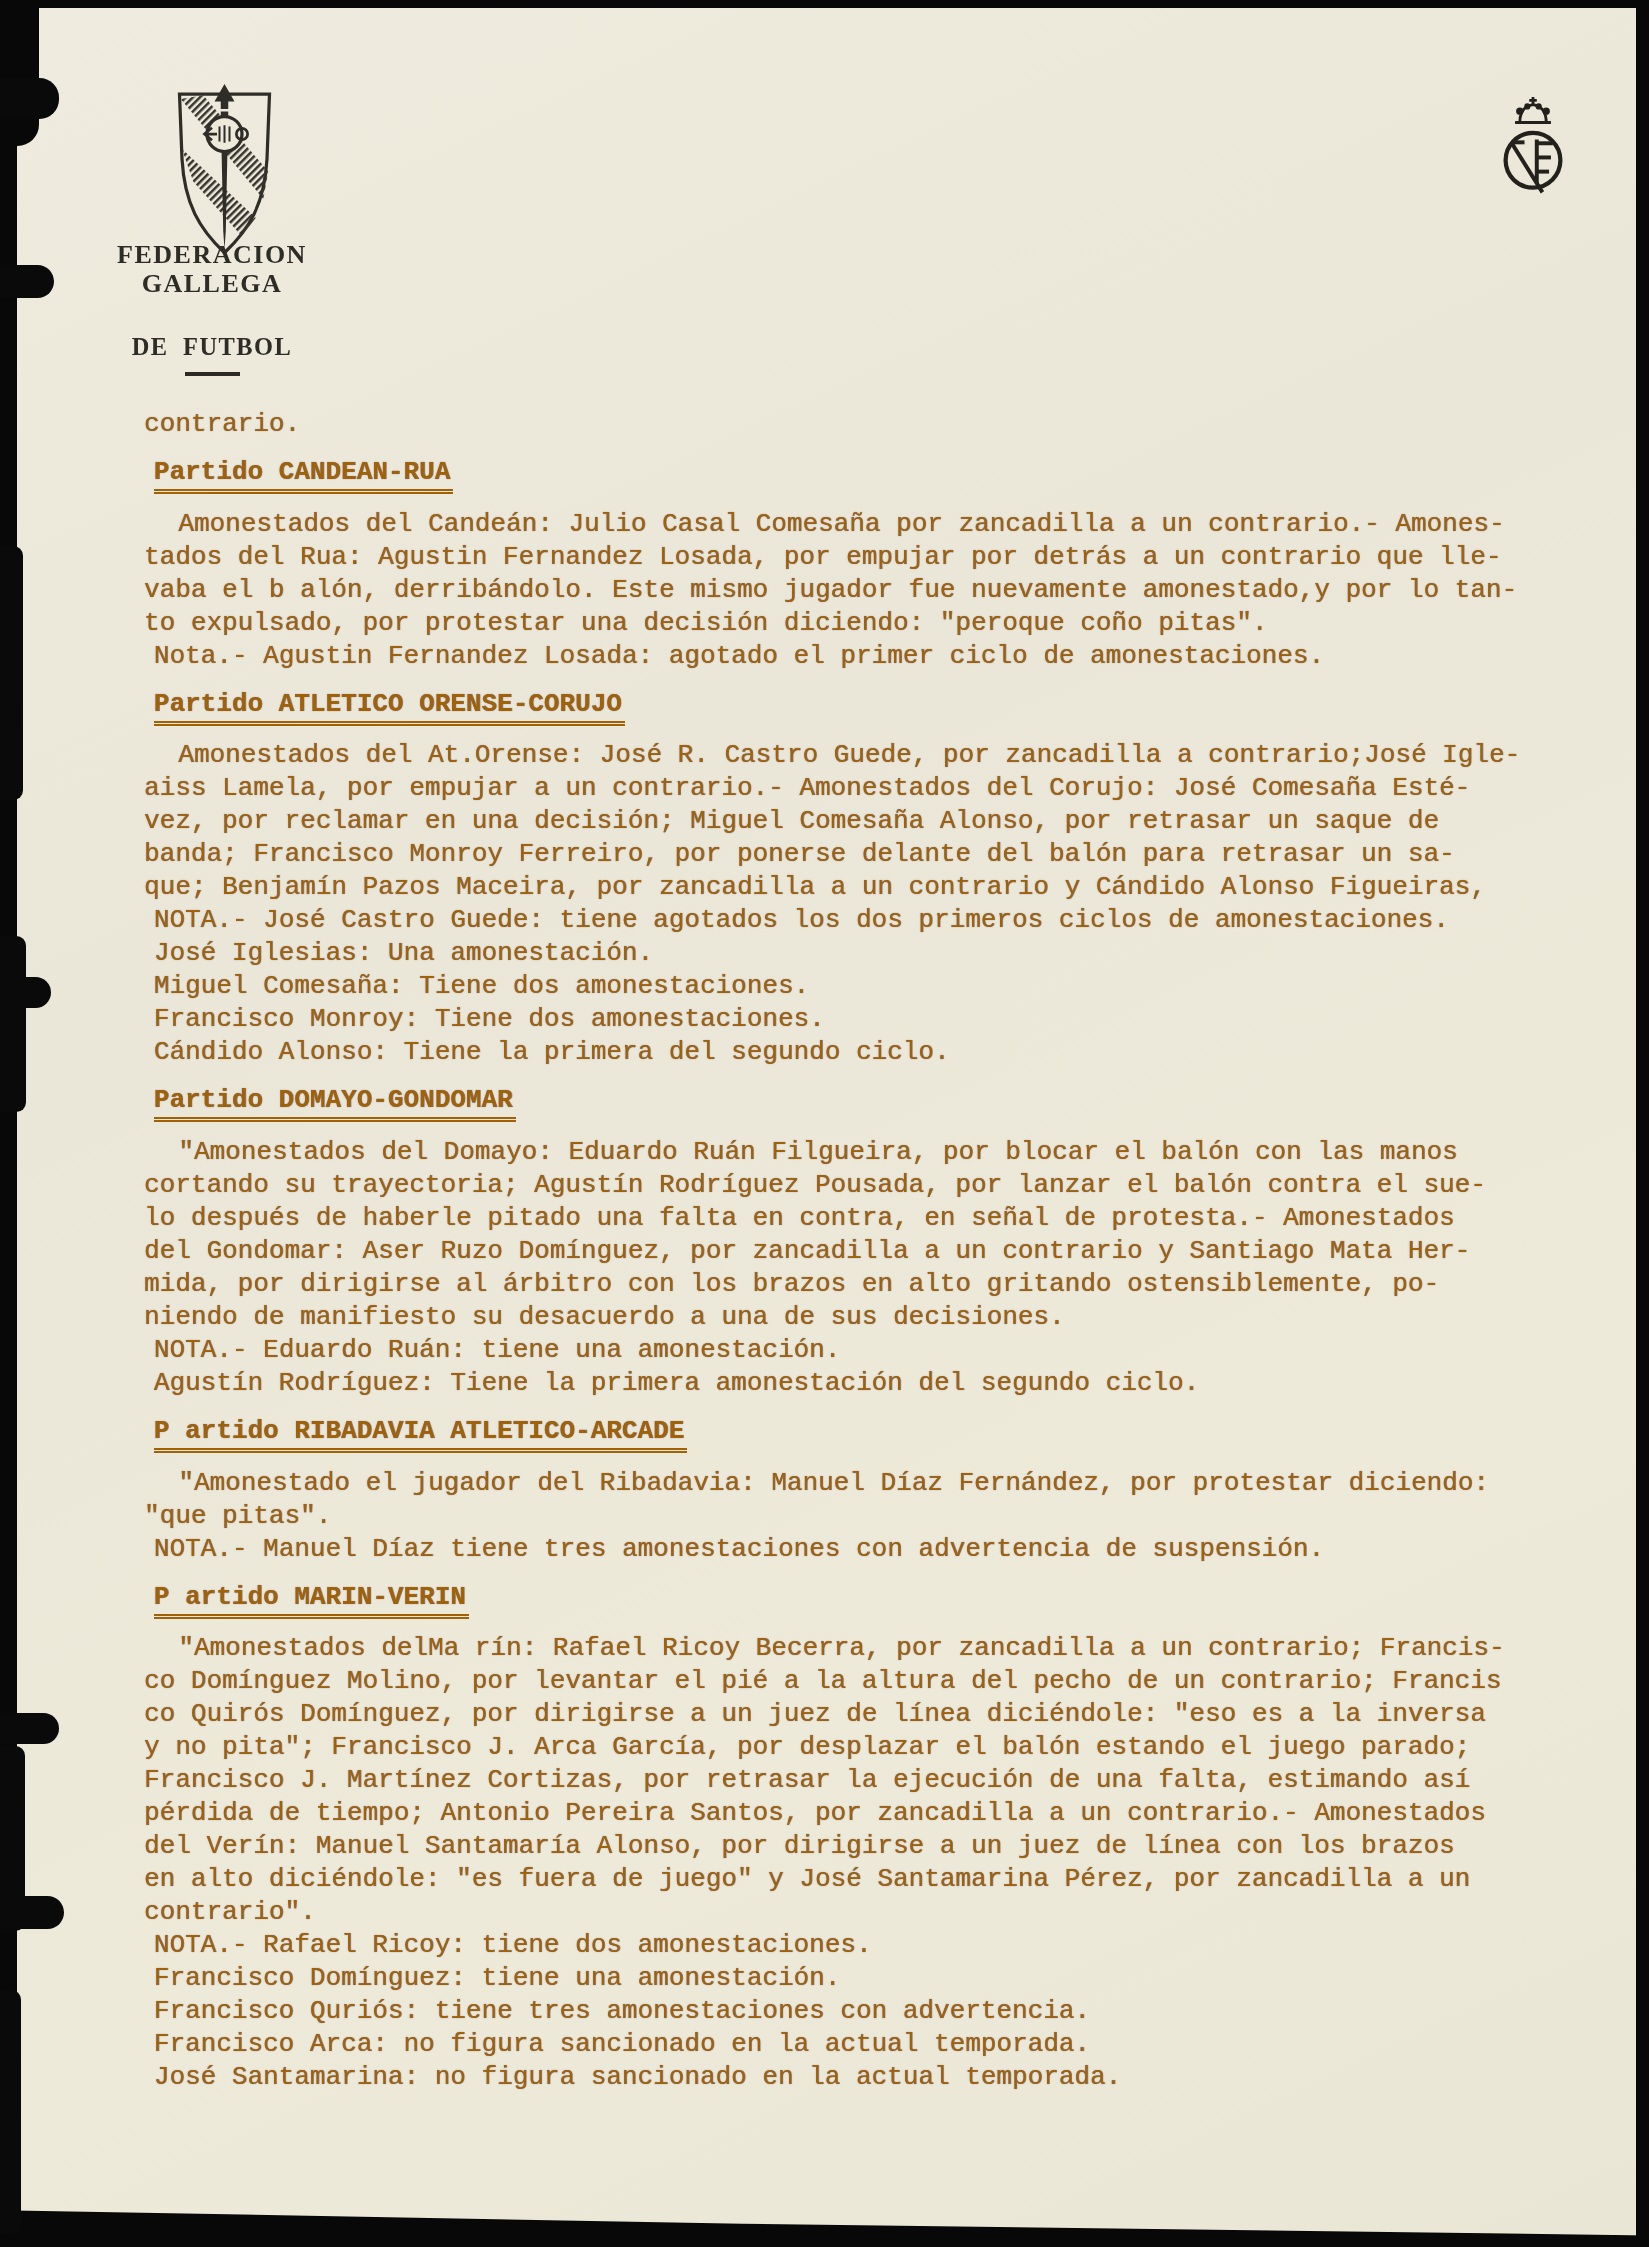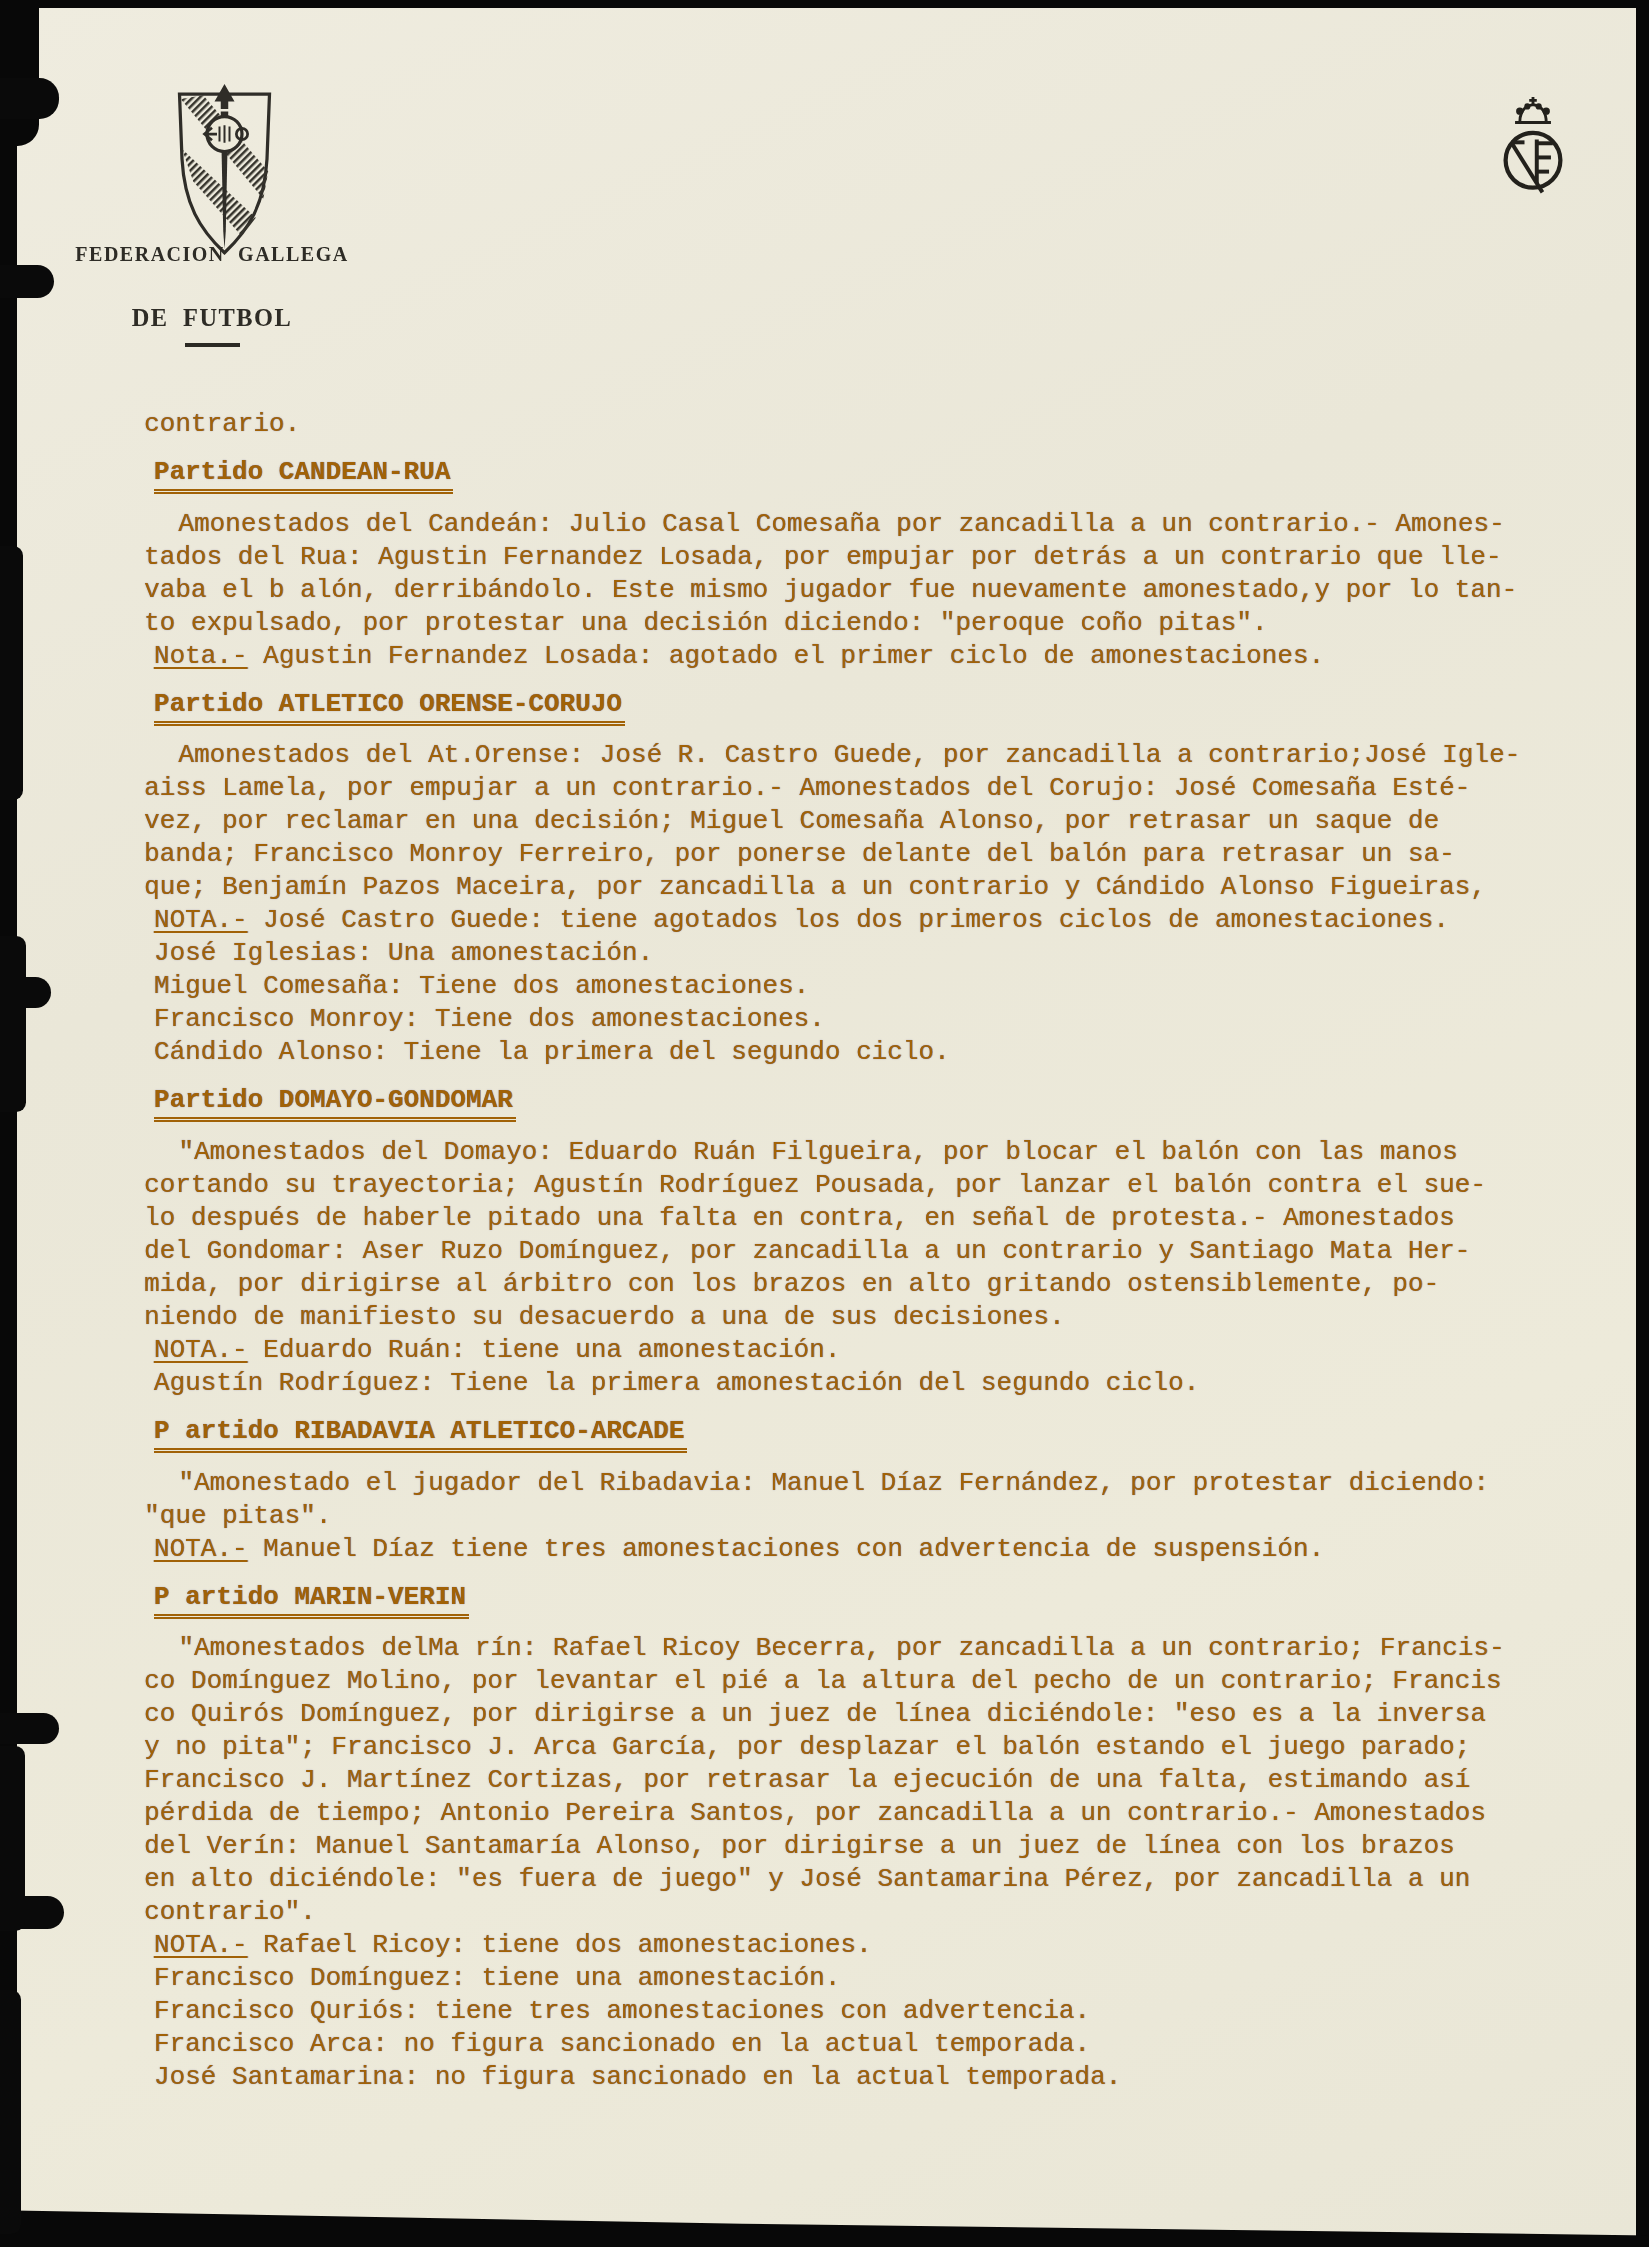--- a/index.html
+++ b/index.html
@@ -24,42 +24,42 @@
   }
   .corner-tl{left:0;top:0;width:39px;height:146px;border-radius:0 0 21.5px 0;}
   .binder{position:absolute;left:0;background:#0a0a0a;border-radius:0 19.5px 19.5px 0;}
   .seg{position:absolute;left:0;background:#0a0a0a;border-radius:0 9.8px 9.8px 0;}
   
   .letterhead-text{
     position:absolute;left:56px;top:240px;width:312px;text-align:center;
     font-family:"Liberation Serif","DejaVu Serif",serif;
     font-weight:bold;color:#2e2c26;
   }
-  .lh1{font-size:20px;letter-spacing:1.5px;word-spacing:6.8px;line-height:29px;}
+  .lh1{font-size:26px;letter-spacing:1.5px;word-spacing:6.8px;line-height:29px;}
   .lh2{font-size:24.4px;letter-spacing:1.5px;word-spacing:6.8px;line-height:33px;margin-top:32px;}
   .lh-rule{width:55px;height:3.9px;background:#2c2a24;margin:8.8px auto 0 auto;}
   .shield{position:absolute;left:162px;top:84px;}
   .crest{position:absolute;left:1499px;top:95px;}
   
   .doc{
     position:absolute;left:144px;top:408px;right:37px;
     font-size:26px;line-height:33px;color:#a16207;
     text-shadow:0 0 1.3px rgba(70,64,150,.5), 0.6px 0 0 rgba(61,55,87,.45);
     white-space:nowrap;
   }
   .line{min-height:33px;}
   .line.indent{padding-left:2.2ch;}
   .line.nota{padding-left:9.8px;}
   .partido{margin-top:15px;}
   .heading{margin-bottom:13.7px;padding-left:9.8px;}
   .heading-text{
     display:inline-block;font-weight:bold;
     border-bottom:5.9px double currentColor;padding:0 2.9px 0 0;
   }
-  .u{text-decoration:underline;text-decoration-thickness:2.4px;text-underline-offset:3.9px;}
+  .u{text-decoration-thickness:2.4px;text-underline-offset:3.9px;}
 </style>
 </head>
 <body>
 
 <div class="paper"></div>
 
 <div class="edge edge-left"></div>
 <div class="edge edge-right"></div>
 <div class="edge edge-top"></div>
 <div class="edge edge-bottom"></div>

